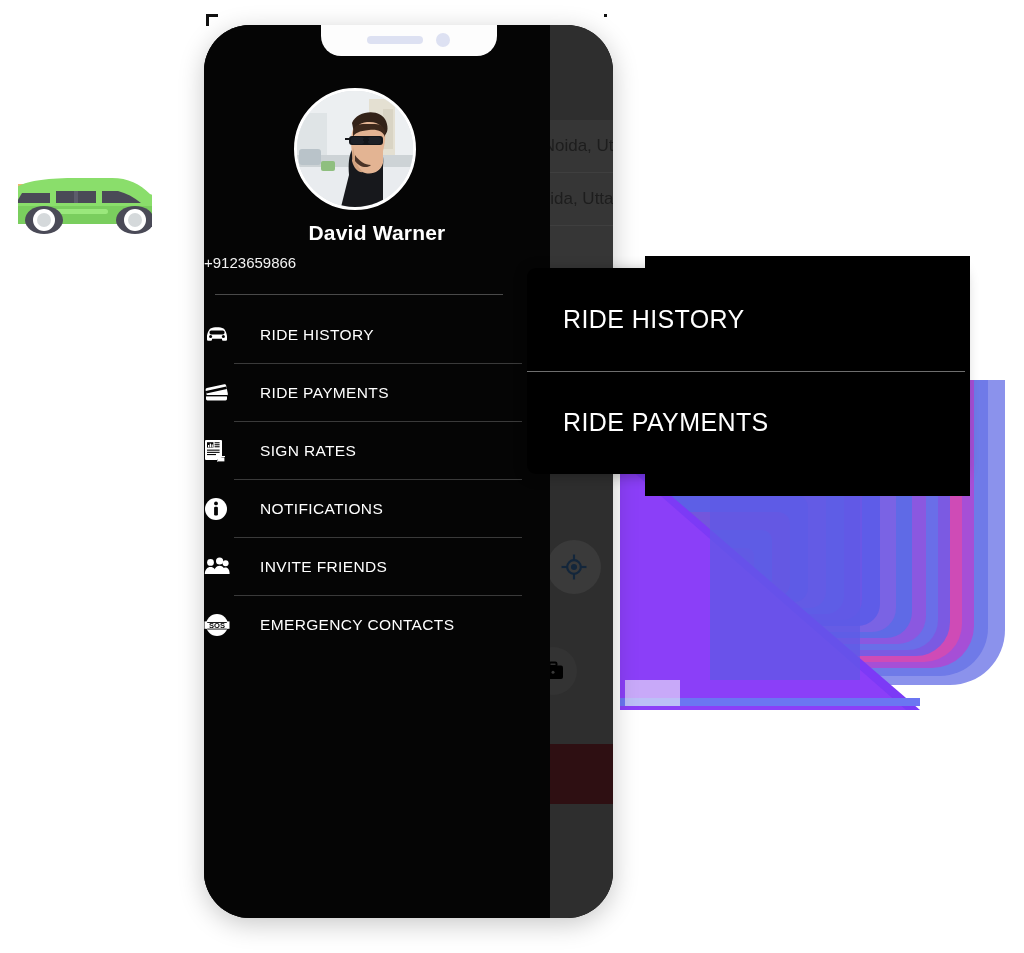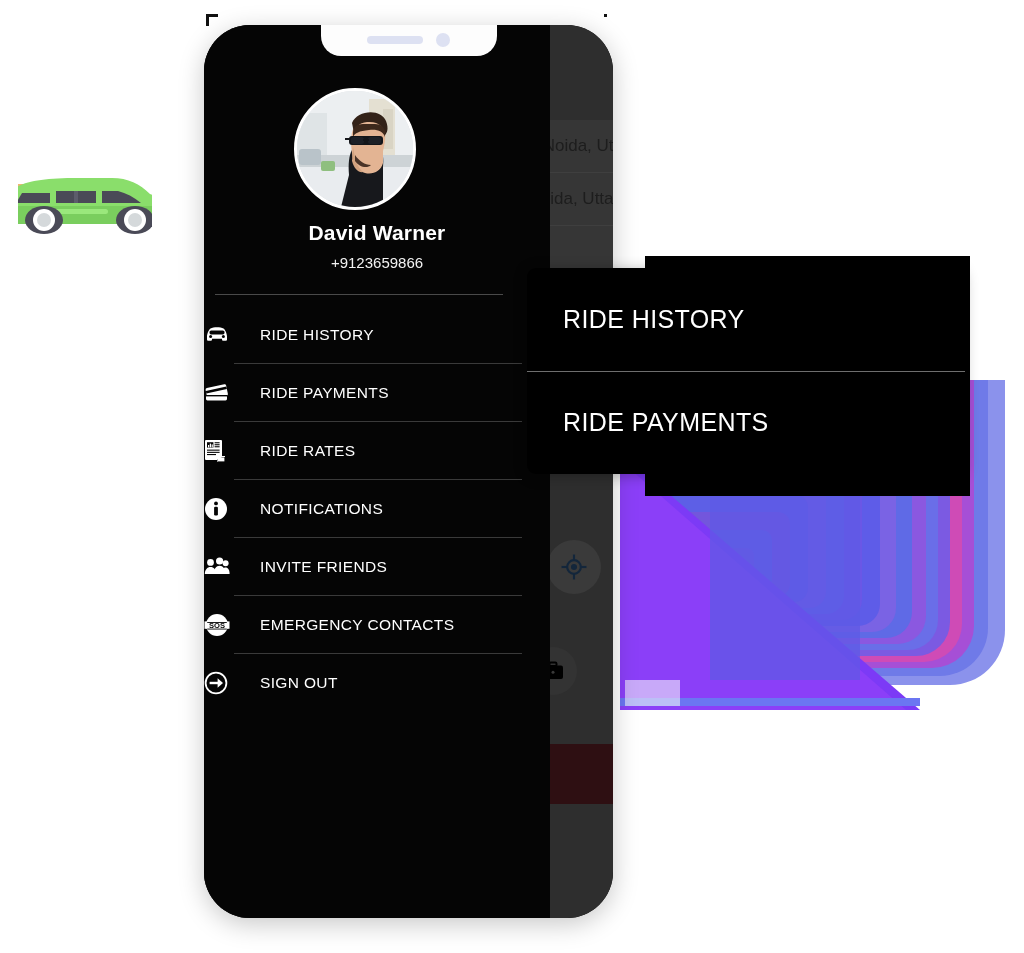--- a/index.html
+++ b/index.html
@@ -57,21 +57,21 @@
   .avatar{
     position:absolute;left:90px;top:63px;width:116px;height:116px;border-radius:50%;
     border:3px solid #fff;overflow:hidden;background:#dfe3e6;
   }
   .avatar svg{display:block;}
   .uname{
     position:absolute;left:0;right:0;top:196px;text-align:center;
     color:#fff;font-size:21px;font-weight:bold;letter-spacing:.2px;
   }
   .uphone{
-    position:absolute;left:0;right:0;top:229px;text-align:center;
+    position:absolute;left:0;right:0;top:229px;text-align:left;
     color:#f2f2f2;font-size:15px;
   }
   .top-sep{position:absolute;left:11px;top:269px;width:288px;height:1px;background:#4a4a4a;}
 
   .menu{position:absolute;left:0;top:281px;width:318px;}
   .mrow{
     position:relative;height:57px;display:flex;align-items:center;
     border-bottom:1px solid #3a3a3a;margin-left:30px;padding-right:0;
   }
   .mrow:last-child{border-bottom:none;}
@@ -284,21 +284,21 @@
               <rect x="10.6" y="5.2" width="5" height="1.1" fill="#050505"></rect>
               <rect x="10.6" y="7.2" width="5" height="1.1" fill="#050505"></rect>
               <rect x="3" y="10.6" width="12.6" height="1.1" fill="#050505"></rect>
               <rect x="3" y="12.8" width="12.6" height="1.1" fill="#050505"></rect>
               <rect x="3" y="15" width="9" height="1.1" fill="#050505"></rect>
               <path d="M13 17 L21 17 L21 23 L13 23 Z" fill="#fff"></path>
               <path d="M18.4 18 L21 18 L21 23 L13.6 23 L13.6 20.6 Z" fill="#050505"></path>
               <path d="M14 18.4 L20.4 18.4 L20.4 22.4 L14 22.4 Z" fill="#fff"></path>
             </svg>
           </span>
-          <span class="mlabel">RIDE RATES</span>
+          <span class="mlabel">SIGN RATES</span>
         </div>
 
 
         <div class="mrow">
           <span class="mico">
             <svg width="24" height="24" viewBox="0 0 24 24">
               <circle cx="12" cy="12" r="11" fill="#fff"></circle>
               <circle cx="12" cy="6.4" r="1.9" fill="#050505"></circle>
               <rect x="10.1" y="9.8" width="3.8" height="8.6" rx="1.2" fill="#050505"></rect>
             </svg>
@@ -326,30 +326,20 @@
               <circle cx="13" cy="12" r="11" fill="#fff"></circle>
               <rect x="0.5" y="8.4" width="25" height="7.4" fill="#fff"></rect>
               <text x="13" y="15.2" text-anchor="middle" font-family="Liberation Sans, sans-serif" font-size="7.6" font-weight="bold" fill="#050505">SOS</text>
               <rect x="3.2" y="9.1" width="19.6" height="0.9" fill="#050505"></rect>
               <rect x="3.2" y="15.6" width="19.6" height="0.9" fill="#050505"></rect>
             </svg>
           </span>
           <span class="mlabel">EMERGENCY CONTACTS</span>
         </div>
 
-        <div class="mrow">
-          <span class="mico">
-            <svg width="24" height="24" viewBox="0 0 24 24">
-              <circle cx="12" cy="12" r="10.4" fill="none" stroke="#fff" stroke-width="1.8"></circle>
-              <rect x="5.6" y="10.8" width="10.4" height="2.4" fill="#fff"></rect>
-              <path d="M13.6 7.2 L19 12 L13.6 16.8 Z" fill="#fff"></path>
-            </svg>
-          </span>
-          <span class="mlabel">SIGN OUT</span>
-        </div>
 
       </div>
     </div>
 
     <div class="notch">
       <div class="speaker"></div>
       <div class="camera"></div>
     </div>
 
   </div>

